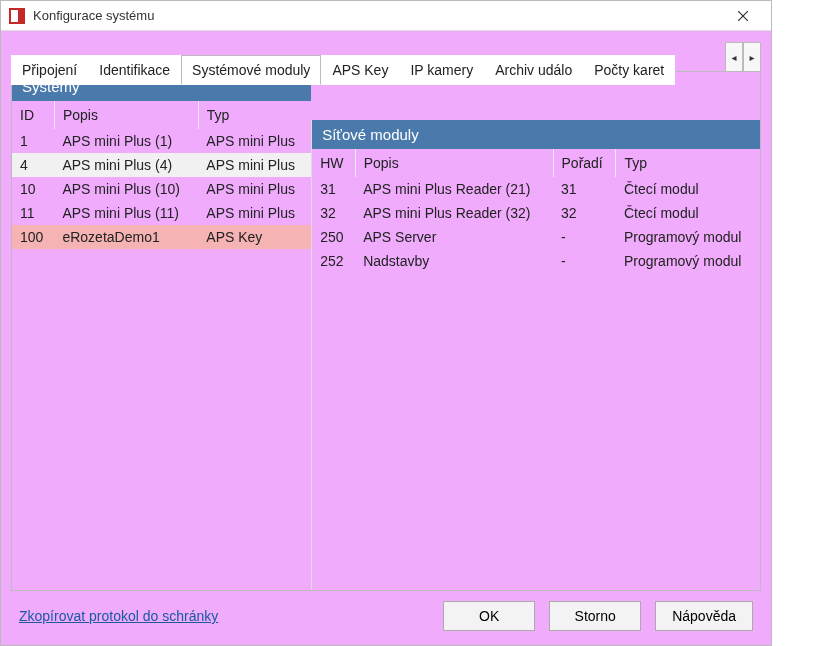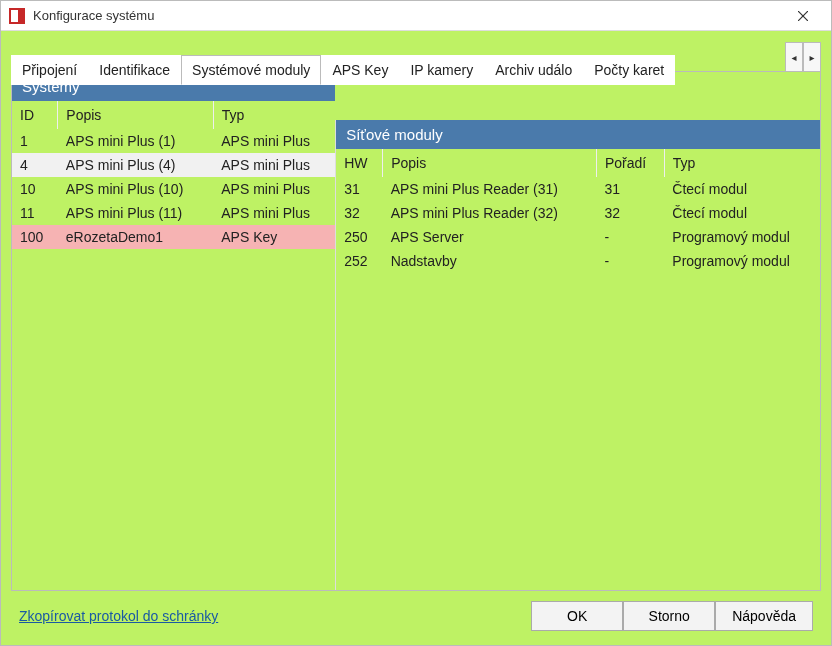--- a/index.html
+++ b/index.html
@@ -6,24 +6,24 @@
     body {
       font-family: "Segoe UI", Tahoma, sans-serif;
       font-size: 13px;
       background: #fff;
       width: 832px;
       height: 646px;
       overflow: hidden;
       color: #333;
     }
     .window {
-      width: 832px;
+      width: 772px;
       height: 646px;
       border: 1px solid #bbb;
-      background: #bef264;
+      background: #f0abfc;
       display: flex;
       flex-direction: column;
     }
     .titlebar {
       height: 30px;
       display: flex;
       align-items: center;
       padding: 0 8px;
       border-bottom: 1px solid #ddd;
       background: #fff;
@@ -139,20 +139,21 @@
       font-size: 14px;
       white-space: nowrap;
     }
     .grid tbody tr.alt { background: #f1f1f1; }
     .grid tbody tr.highlight { background: #f6b3b3; padding-left: 36px; }
 
     .footer {
       display: flex;
       align-items: center;
       padding: 10px 8px 0 8px;
+      gap: 14px;
     }
     .footer-link {
       color: #1a5aa3;
       text-decoration: underline;
       cursor: pointer;
       font-size: 14px;
       flex: 1;
     }
     .btn {
       min-width: 92px;
@@ -253,21 +254,21 @@
               <tr>
                 <th>HW</th>
                 <th>Popis</th>
                 <th>Pořadí</th>
                 <th>Typ</th>
               </tr>
             </thead>
             <tbody id="netmodules-tbody">
                 <tr>
                   <td>31</td>
-                  <td>APS mini Plus Reader (31)</td>
+                  <td>APS mini Plus Reader (21)</td>
                   <td>31</td>
                   <td>Čtecí modul</td>
                 </tr>
                 <tr>
                   <td>32</td>
                   <td>APS mini Plus Reader (32)</td>
                   <td>32</td>
                   <td>Čtecí modul</td>
                 </tr>
                 <tr>

